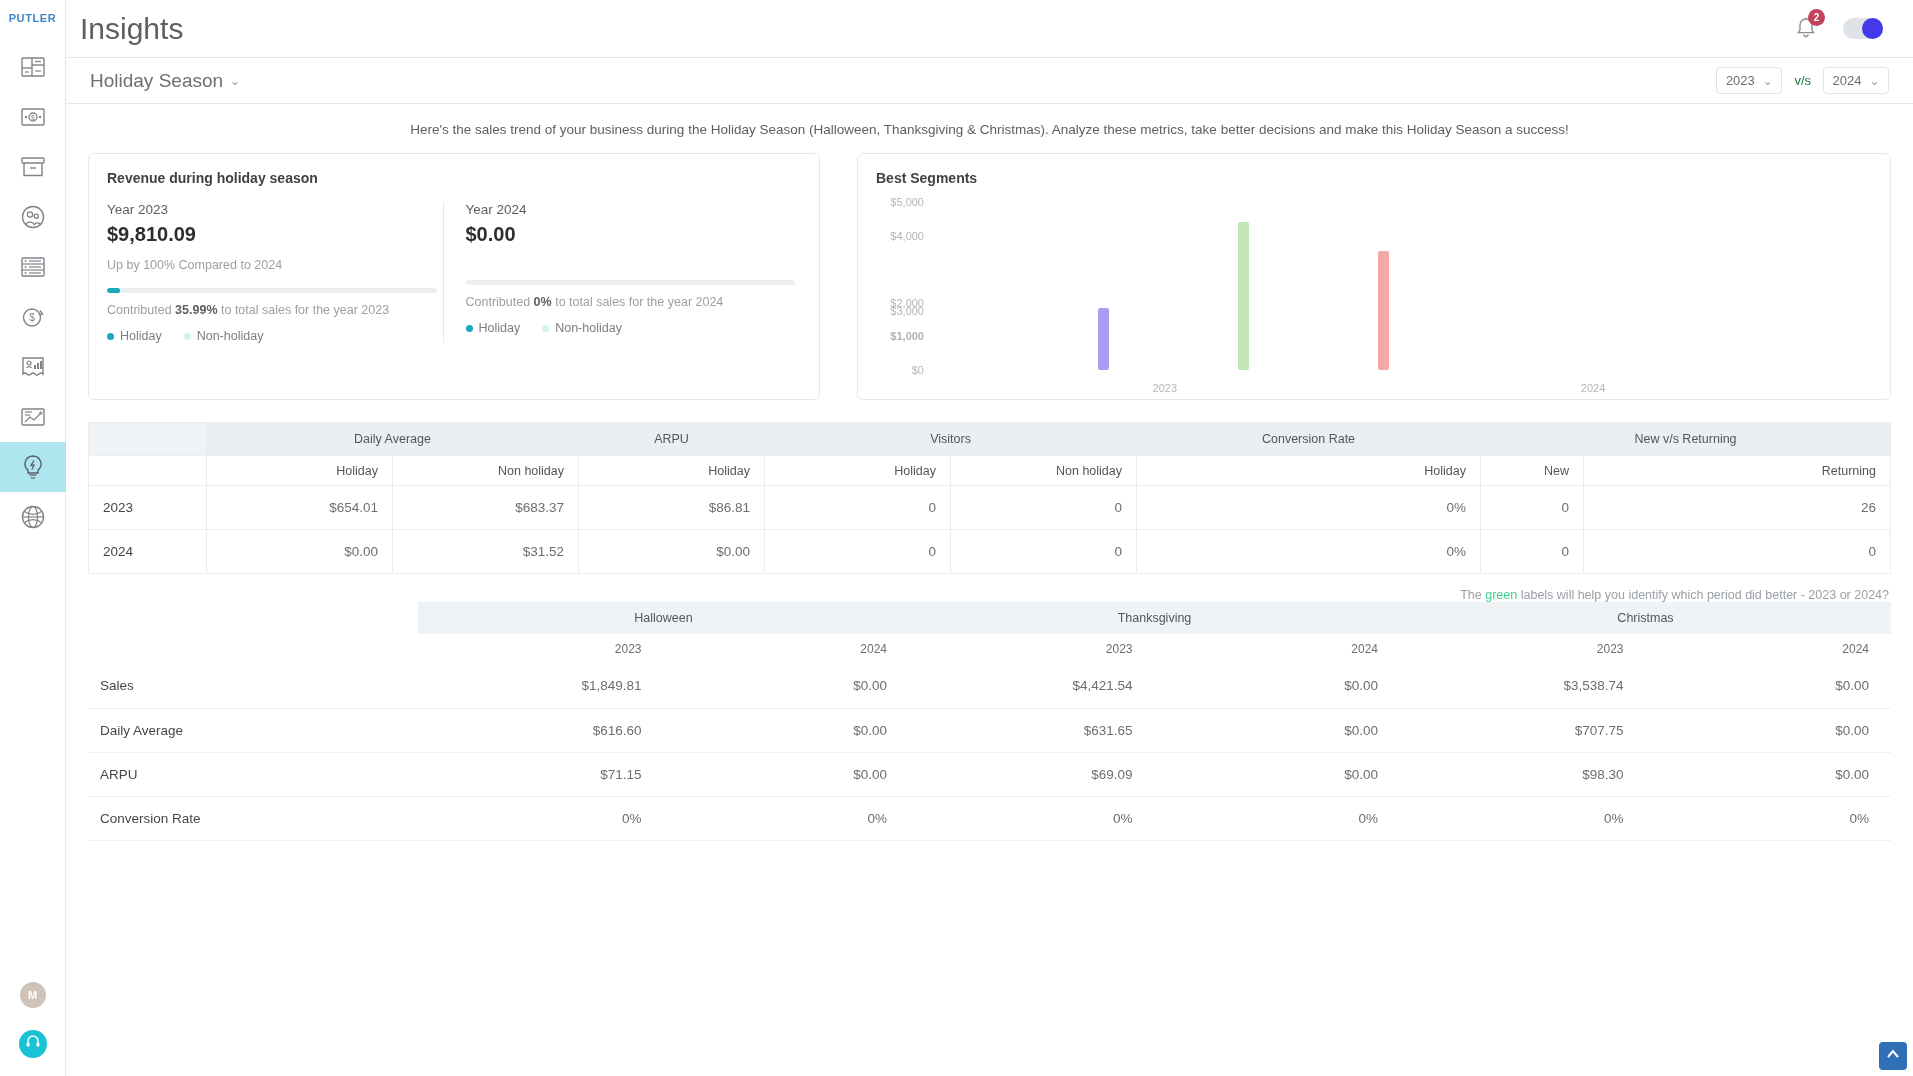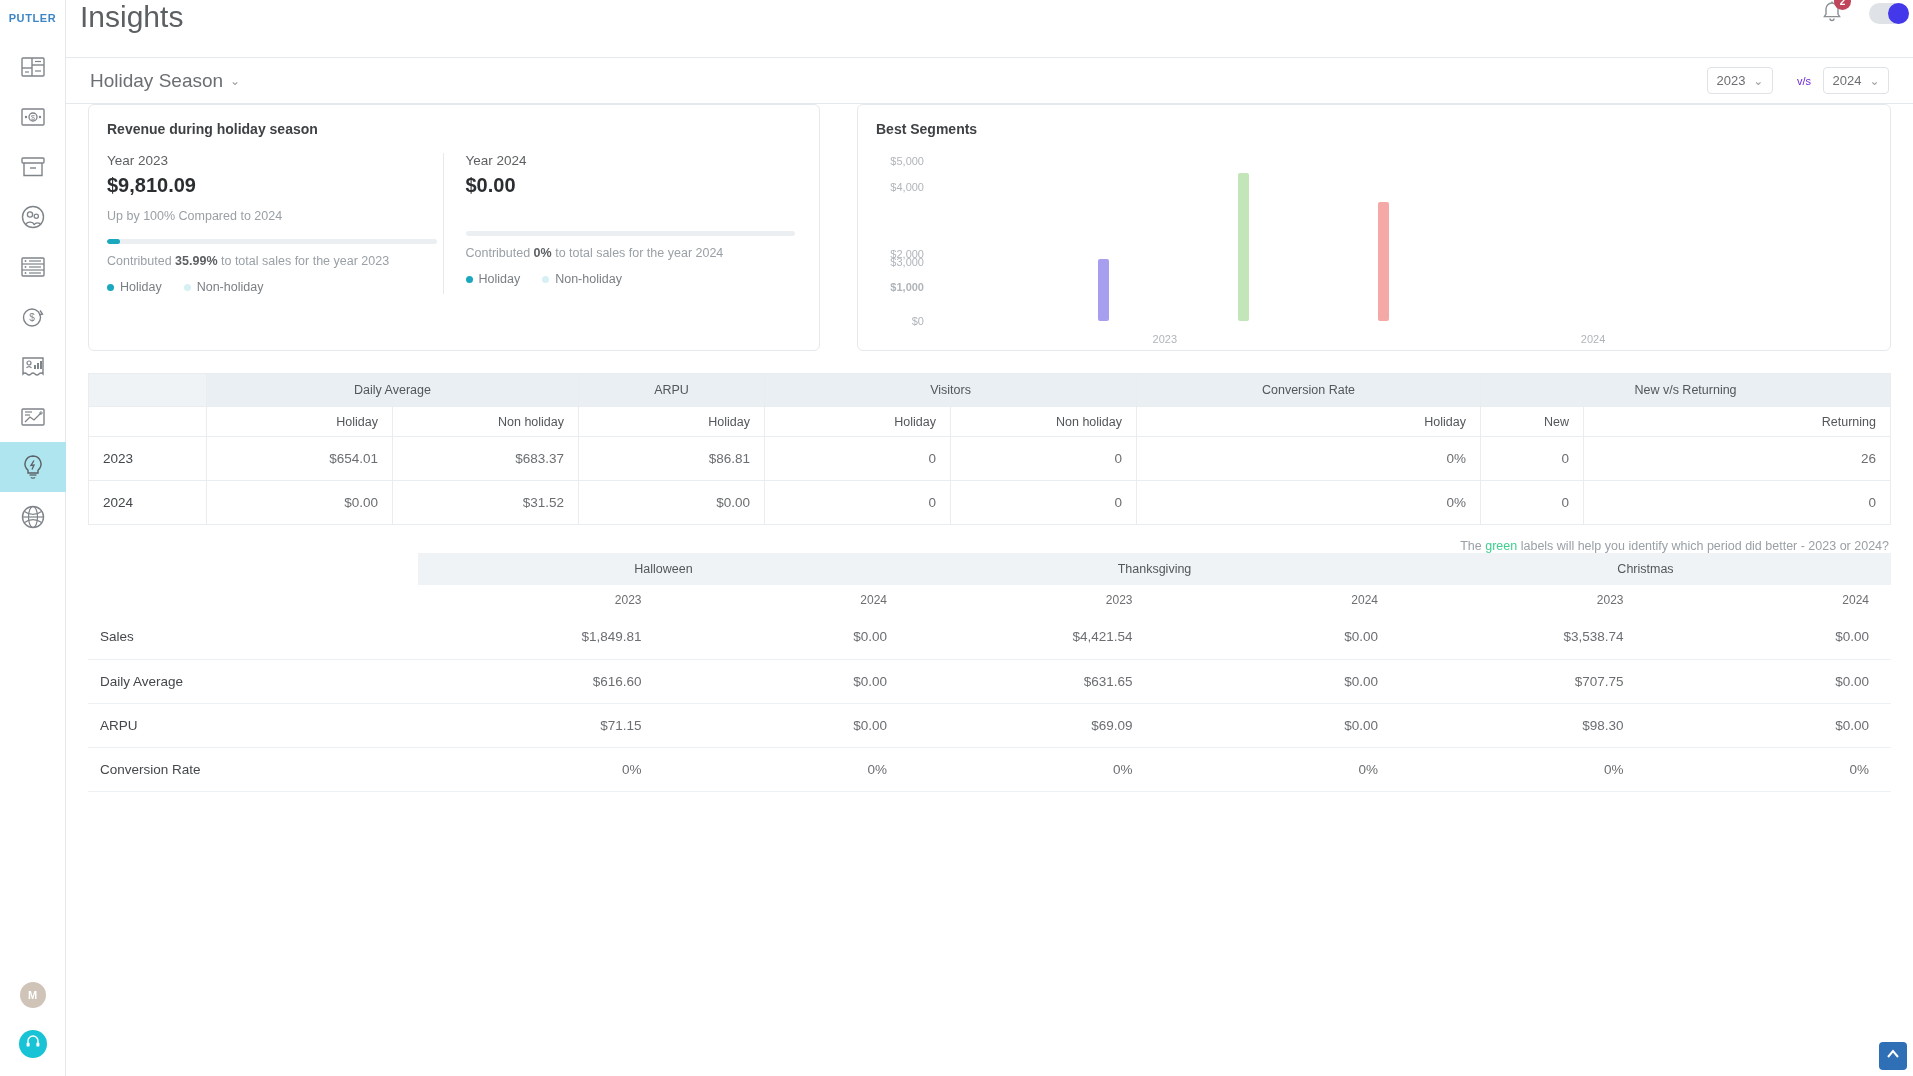--- a/index.html
+++ b/index.html
@@ -44,21 +44,21 @@
     background: #19c3d6; display: flex; align-items: center; justify-content: center;
     margin-bottom: 18px;
   }
 
   
   .main { flex: 1 1 auto; display: flex; flex-direction: column; min-width: 0; }
 
   .topbar {
     height: 58px; flex: 0 0 58px;
     border-bottom: 1px solid #e6e9ec;
-    display: flex; align-items: flex-start; padding: 0 4px 0 14px;
+    display: flex; align-items: center; padding: 0 30px 0 14px;
   }
   .page-title { font-size: 30px; color: #5d6063; font-weight: normal; }
   .topbar-right { margin-left: auto; display: flex; align-items: center; gap: 26px; }
   .bell-wrap { position: relative; width: 22px; height: 26px; }
   .badge {
     position: absolute; top: -7px; right: -8px;
     min-width: 17px; height: 17px; border-radius: 9px;
     background: #c0455b; color: #fff; font-size: 10px;
     display: flex; align-items: center; justify-content: center;
     padding: 0 4px; font-weight: bold;
@@ -82,21 +82,21 @@
     font-size: 19px; color: #6b6e72; display: flex; align-items: center; gap: 7px;
     cursor: pointer;
   }
   .chev { font-size: 12px; color: #9aa0a6; }
   .subbar-right { margin-left: auto; display: flex; align-items: center; gap: 12px; }
   .year-box {
     width: 66px; height: 27px; border: 1px solid #dfe3e7; border-radius: 4px;
     display: flex; align-items: center; justify-content: center; gap: 8px;
     font-size: 13px; color: #6b6e72; cursor: pointer; background: #fff;
   }
-  .vs-label { font-size: 11px; color: #6d28d9; margin-left: 12px; }
+  .vs-label { font-size: 13px; color: #15803d; }
 
   .content { flex: 1 1 auto; overflow: hidden; padding: 0 22px; position: relative; }
 
   .intro {
     text-align: center; font-size: 13.5px; color: #5d6063;
     padding: 18px 0 16px 0;
   }
 
   .cards-row { display: flex; gap: 37px; }
   .card {
@@ -342,20 +342,21 @@
         <span class="vs-label">v/s</span>
         <div class="year-box">
           <span>2024</span>
           <span class="chev">⌄</span>
         </div>
       </div>
     </div>
 
     <div class="content">
 
+      <div class="intro">Here's the sales trend of your business during the Holiday Season (Halloween, Thanksgiving &amp; Christmas). Analyze these metrics, take better decisions and make this Holiday Season a success!</div>
 
       <div class="cards-row">
 
         <div class="card card-rev">
           <div class="card-title">Revenue during holiday season</div>
           <div class="rev-cols">
 
             <div class="rev-col">
               <div class="rev-year">Year 2023</div>
               <div class="rev-amount">$9,810.09</div>
@@ -400,21 +401,21 @@
 
         <div class="card card-seg">
           <div class="card-title">Best Segments</div>
           <div class="chart">
             <div id="yticks">
                 <div class="ytick" style="top: 168px;">$0</div>
                 <div class="ytick" style="top: 134.4px; font-weight: bold;">$1,000</div>
                 <div class="ytick" style="top: 100.8px;">$2,000</div>
                 <div class="ytick" style="top: 81px; margin-top: 28px;">$3,000</div>
                 <div class="ytick" style="top: 33.6px;">$4,000</div>
-                <div class="ytick" style="top: 8px;">$5,000</div>
+                <div class="ytick" style="top: 0px;">$5,000</div>
               </div>
             <div class="chart-plot" id="plot">
                 <div class="bar" title="Halloween: 1850" style="background: rgb(168, 158, 240); height: 62.16px; left: 18%;"></div>
                 <div class="bar" title="Thanksgiving: 4420" style="background: rgb(195, 230, 185); height: 148.512px; left: 33%;"></div>
                 <div class="bar" title="Christmas: 3540" style="background: rgb(244, 169, 166); height: 118.944px; left: 48%;"></div>
               </div>
             <div id="xticks">
                 <div class="xtick" style="left: 29%;">2023</div>
                 <div class="xtick" style="left: 72%;">2024</div>
               </div>

